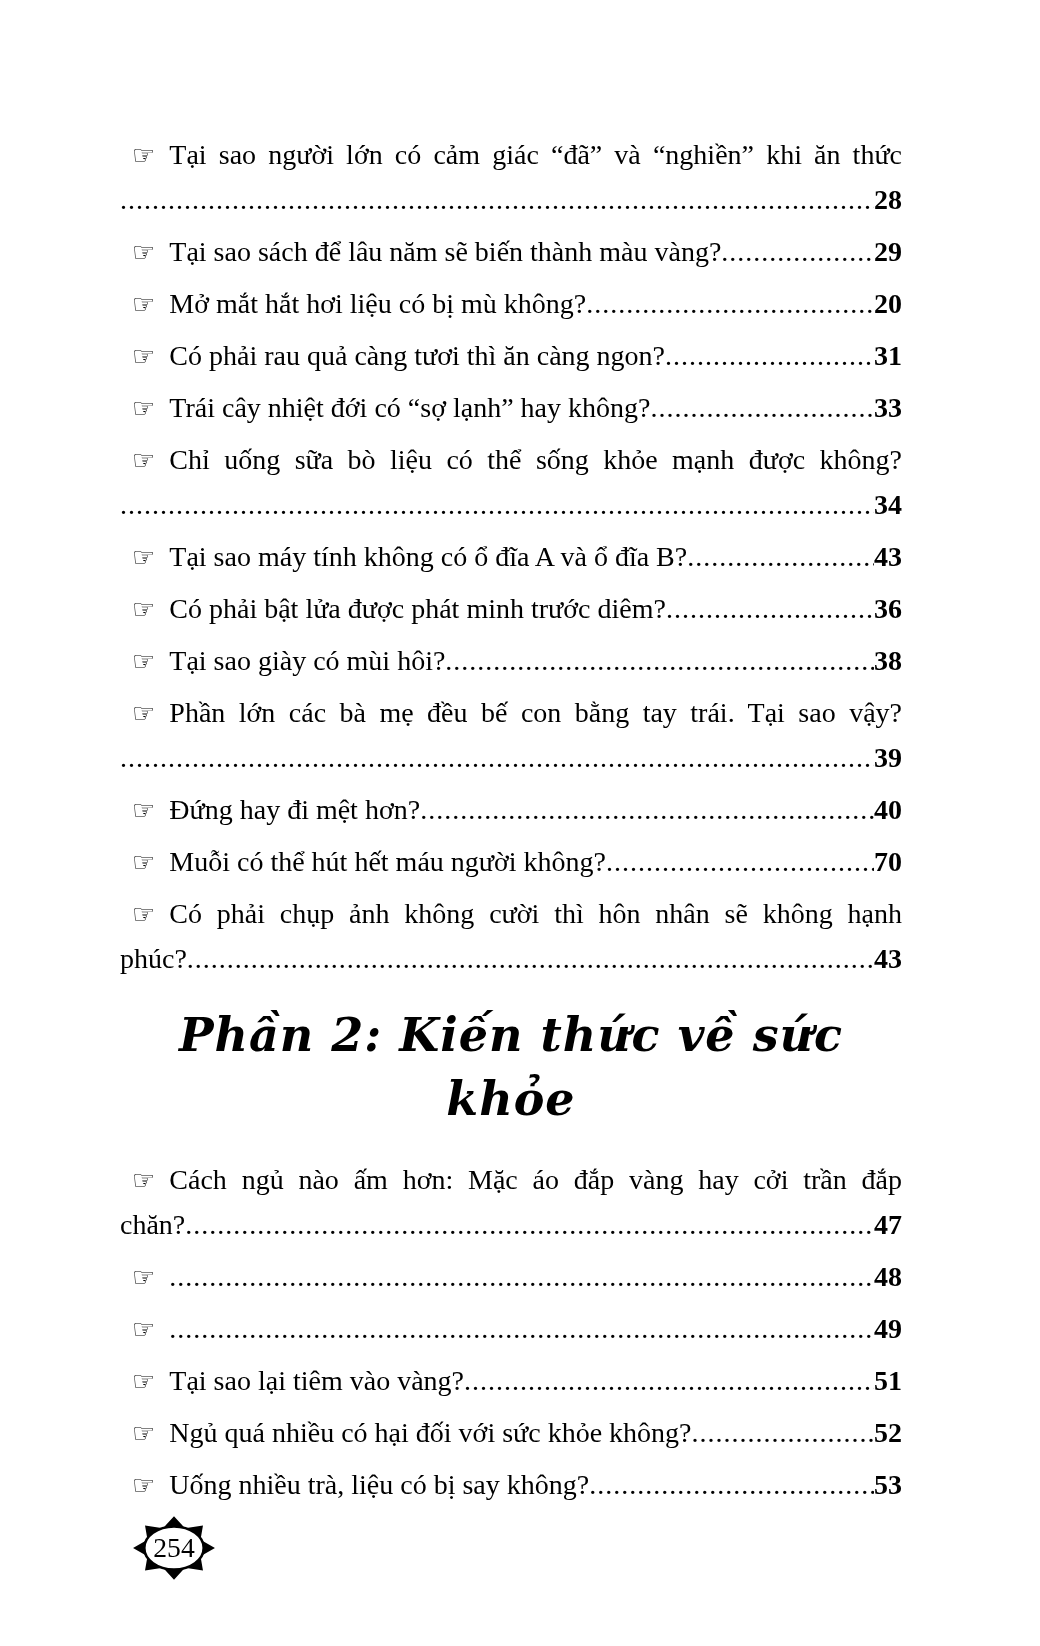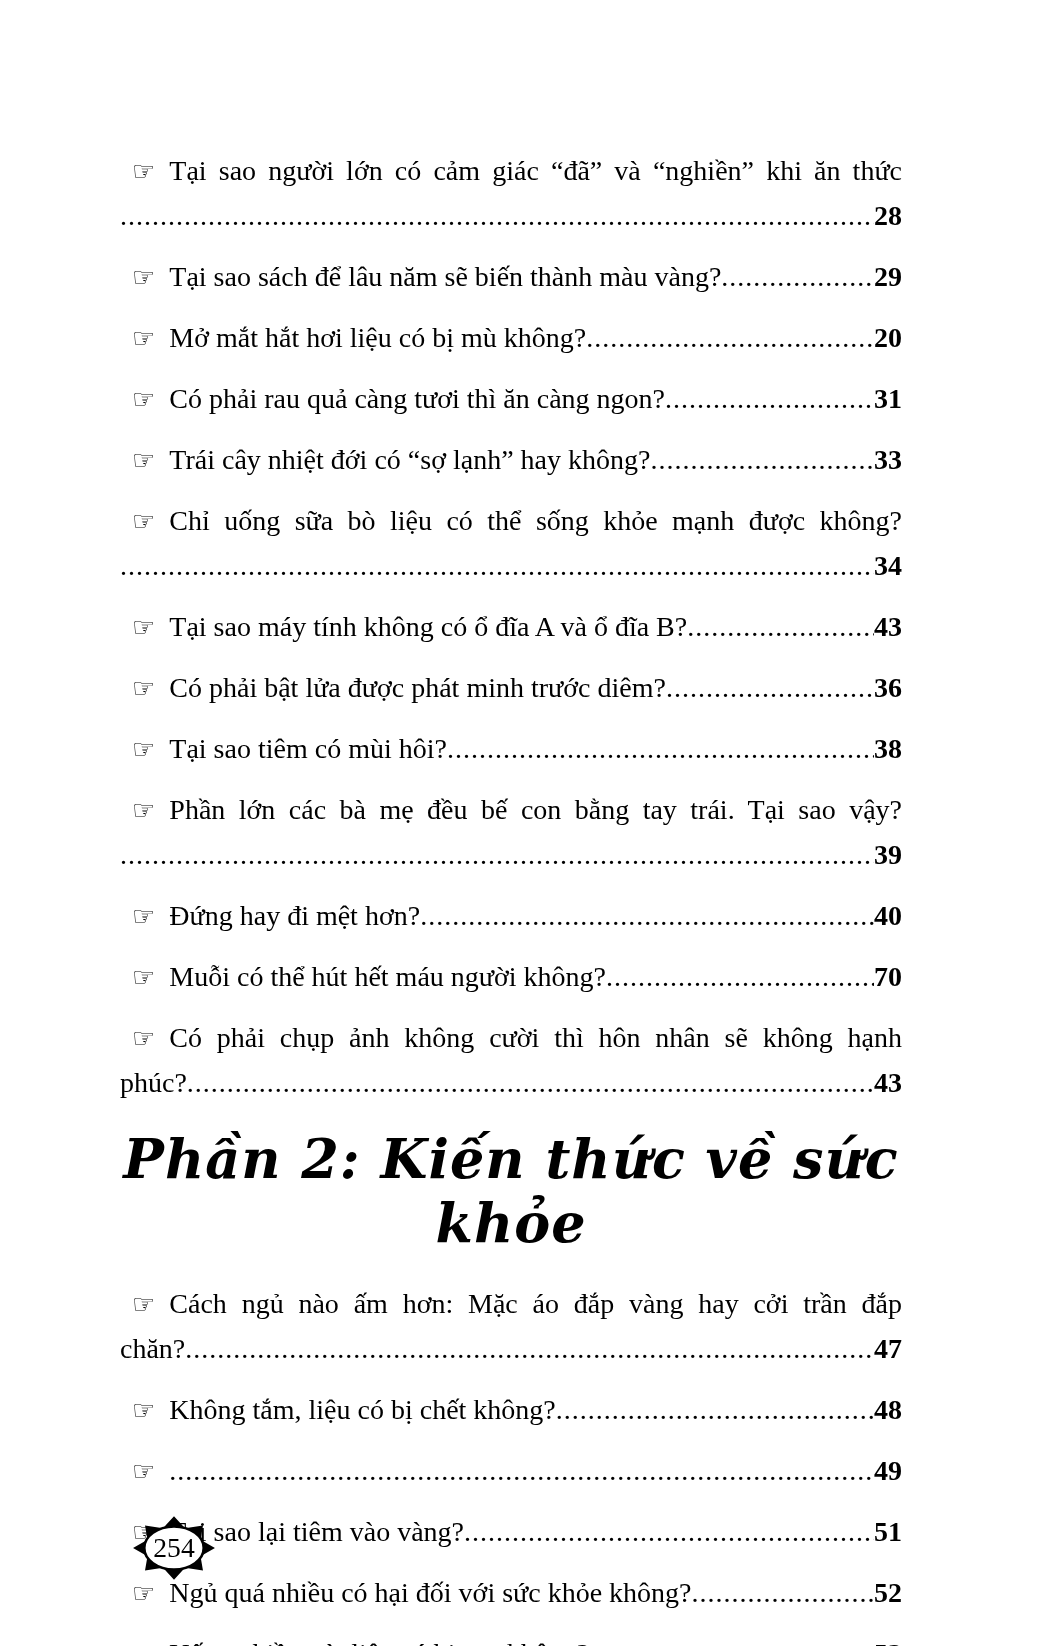--- a/index.html
+++ b/index.html
@@ -26,21 +26,21 @@
     white-space:normal;
   }
   .line.just{
     text-align:justify;
     text-align-last:justify;
   }
   .line.flexline{
     display:flex;
     align-items:baseline;
   }
-  .indent{padding-left:12px;margin-top:16px;}
+  .indent{padding-left:12px;}
   .hand{
     font-family:"DejaVu Sans", sans-serif;
     font-size:26px;
     margin-right:14px;
     flex:0 0 auto;
   }
   .txt{white-space:nowrap;flex:0 0 auto;}
   .dots{
     flex:1 1 auto;
     min-width:0;
@@ -50,21 +50,21 @@
     letter-spacing:1px;
   }
   .pg{flex:0 0 auto;white-space:nowrap;font-weight:bold;}
   .part-heading{
     margin-top:22px;
     margin-bottom:26px;
     text-align:center;
     font-family:"DejaVu Serif", serif;
     font-style:italic;
     font-weight:bold;
-    font-size:54px;
+    font-size:46px;
     line-height:64px;
     letter-spacing:1px;
   }
   .badge{
     position:absolute;
     left:131px;top:1514px;
     width:86px;height:68px;
   }
   .badge text{
     font-family:"Liberation Serif", serif;
@@ -135,21 +135,21 @@
           <div class="line flexline indent">
             <span class="hand">☞</span>
             <span class="txt">Có phải bật lửa được phát minh trước diêm?</span>
             <span class="dots">................................................................................................................................................................</span>
             <span class="pg">36</span>
           </div>
         </div>
         <div class="entry">
           <div class="line flexline indent">
             <span class="hand">☞</span>
-            <span class="txt">Tại sao tiêm có mùi hôi?</span>
+            <span class="txt">Tại sao giày có mùi hôi?</span>
             <span class="dots">................................................................................................................................................................</span>
             <span class="pg">38</span>
           </div>
         </div>
         <div class="entry">
           <div class="line just indent"><span class="hand">☞</span><span class="jt">Phần lớn các bà mẹ đều bế con bằng tay trái. Tại sao vậy?</span></div>
           <div class="line flexline">
             <span class="dots">................................................................................................................................................................</span>
             <span class="pg">39</span>
           </div>
@@ -185,21 +185,20 @@
           <div class="line just indent"><span class="hand">☞</span><span class="jt">Cách ngủ nào ấm hơn: Mặc áo đắp vàng hay cởi trần đắp</span></div>
           <div class="line flexline">
             <span class="txt">chăn?</span>
             <span class="dots">................................................................................................................................................................</span>
             <span class="pg">47</span>
           </div>
         </div>
         <div class="entry">
           <div class="line flexline indent">
             <span class="hand">☞</span>
-            <span class="txt">Không tắm, liệu có bị chết không?</span>
             <span class="dots">................................................................................................................................................................</span>
             <span class="pg">48</span>
           </div>
         </div>
         <div class="entry">
           <div class="line flexline indent">
             <span class="hand">☞</span>
             <span class="dots">................................................................................................................................................................</span>
             <span class="pg">49</span>
           </div>

